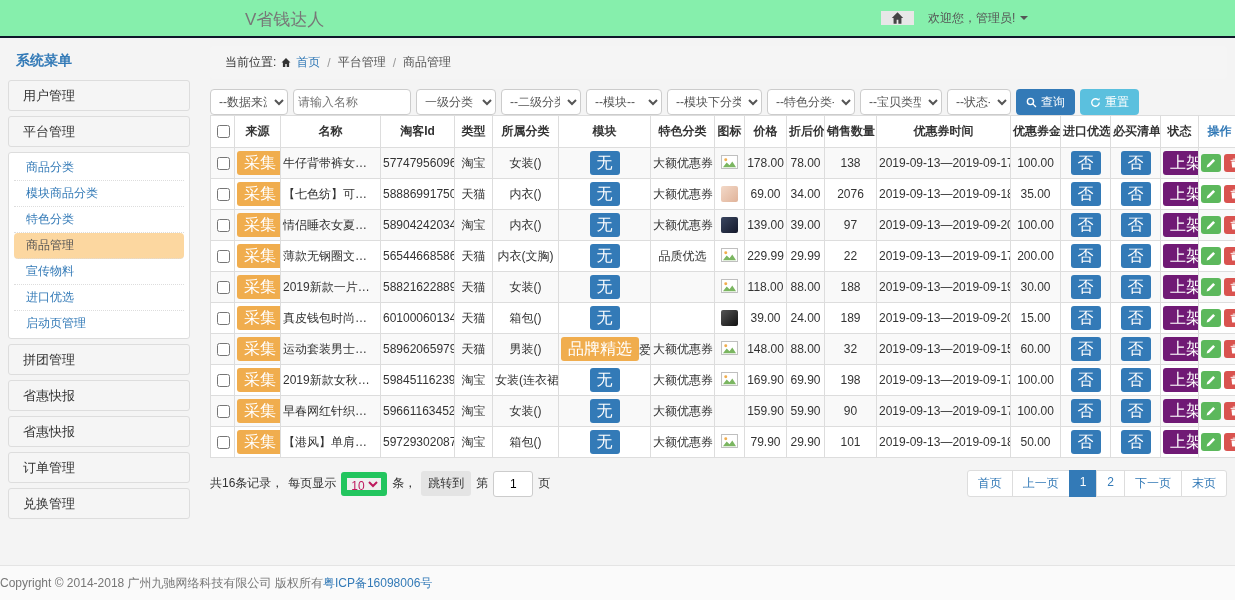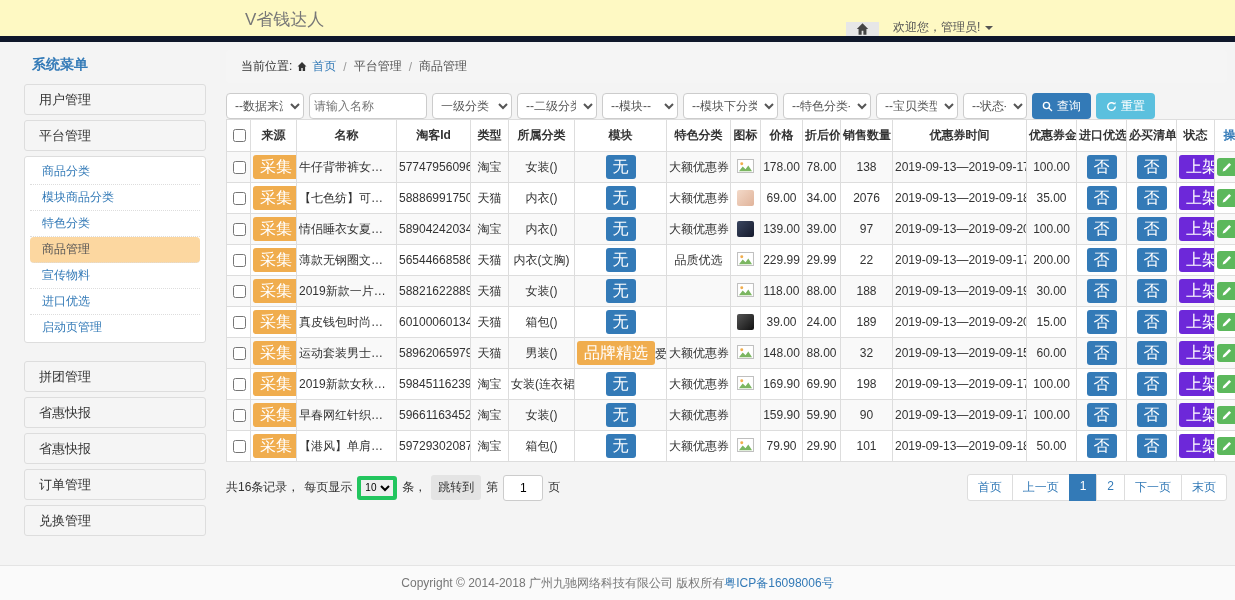--- a/index.html
+++ b/index.html
@@ -1,31 +1,31 @@
 <!DOCTYPE html>
 <html><head>
 <meta charset="utf-8">
 <style>
   html,body{margin:0;padding:0}
   body{width:1235px;height:600px;overflow:hidden;background:#f4f4f4;
        font-family:"Liberation Sans","DejaVu Sans",sans-serif;position:relative}
   
-  .topbar{position:relative;height:36px;background:#fef9c3;border-bottom:6px solid #0f172a}
+  .topbar{position:relative;height:36px;background:#86efac;border-bottom:2px solid #0f172a}
   .htitle{position:absolute;left:245px;top:8px;font-size:17px;color:#777}
-  .topright{position:absolute;left:846px;top:0;height:36px;display:flex;align-items:flex-end}
+  .topright{position:absolute;left:881px;top:0;height:36px;display:flex;align-items:center}
   .homebox{width:33px;background:#e7e7e7;display:flex;align-items:center;justify-content:center;cursor:pointer}
   .welcome{display:flex;align-items:center;padding:0 14px;font-size:12px;color:#555;cursor:pointer}
   .caret{display:inline-block;width:0;height:0;border-left:4px solid transparent;border-right:4px solid transparent;border-top:4px solid #555;margin-left:5px}
   
-  .wrap{display:flex;gap:20px;padding:8px 8px 0 24px;height:530px;box-sizing:border-box}
+  .wrap{display:flex;gap:20px;padding:8px 8px 0 8px;height:530px;box-sizing:border-box}
   
   .sidebar{width:182px;flex-shrink:0;overflow:hidden}
   .sb-title{color:#337ab7;font-weight:bold;font-size:14px;margin:6px 0 10px 8px}
   .sb-group{height:29px;line-height:29px;padding-left:14px;background:#f5f5f5;border:1px solid #ddd;border-radius:3px;margin-bottom:5px;font-size:13px;color:#333;cursor:pointer}
-  .sb-sub{background:#fff;border:1px solid #ddd;border-radius:3px;margin-bottom:18px;padding:2px 5px}
+  .sb-sub{background:#fff;border:1px solid #ddd;border-radius:3px;margin-bottom:5px;padding:2px 5px}
   .sb-link{display:block;height:25px;line-height:25px;padding-left:12px;font-size:12px;color:#337ab7;border-bottom:1px dotted #ddd;cursor:pointer;text-decoration:none}
   .sb-sub .sb-link:last-child{border-bottom:none}
   .sb-link.active{background:#fcd7a0;border-radius:4px;color:#555}
   
   .main{flex:1;min-width:0}
   .crumb{background:#f5f5f5;border-radius:4px;padding:8px 15px;font-size:12px;color:#333;margin-bottom:10px;display:flex;align-items:center;gap:4px}
   .crumb .lnk{color:#337ab7;text-decoration:none;cursor:pointer}
   .crumb .sep{color:#999;padding:0 3px}
   .crumb .lvl{color:#555}
   .filters{display:flex;gap:5px;align-items:center}
@@ -38,40 +38,40 @@
   .toolbar{display:flex;justify-content:flex-end;gap:5px;margin:13px 0 7px}
   .toolbar .btn{height:24px}
   
   table{width:100%;border-collapse:collapse;background:#fff;font-size:12px;color:#333;table-layout:fixed}
   th,td{border:1px solid #ddd;text-align:center;padding:3px 2px;height:19px;overflow:hidden;white-space:nowrap}
   th{font-weight:bold;padding:6px 2px;background:#fff}
   tbody tr:nth-child(odd){background:#f9f9f9}
   th.op{color:#337ab7}
   td.name{text-overflow:ellipsis}
   .b{display:inline-block;border-radius:3px;color:#fff;font-size:16px;padding:2px 7px;line-height:1.25}
-  .or{background:#f0ad4e}.bl{background:#337ab7}.gr{background:#6d28d9}
+  .or{background:#f0ad4e}.bl{background:#337ab7}.gr{background:#701a75}
   .icon-btn{display:inline-flex;align-items:center;justify-content:center;width:20px;height:18px;border:none;border-radius:3px;cursor:pointer;vertical-align:middle;padding:0}
   .ib-g{background:#5cb85c;margin-right:3px}.ib-r{background:#d9534f}
   .thumb{display:inline-block;width:17px;height:16px;border-radius:2px;vertical-align:middle}
   .tp1{background:linear-gradient(135deg,#f3d9c8,#e0b39a)}
   .tp2{background:linear-gradient(135deg,#3a4660,#14192b)}
   .tp3{background:linear-gradient(135deg,#555,#111)}
   
   .pgrow{display:flex;justify-content:space-between;align-items:center;margin-top:12px;font-size:12px;color:#333}
   .pgleft{display:flex;align-items:center;gap:5px}
-  .pp{height:24px;border:4px solid #22c55e;border-radius:3px;font-size:10px;color:#000000}
+  .pp{height:24px;border:6px solid #22c55e;border-radius:3px;font-size:12px;color:#be185d}
   .jumpchip{background:#e4e4e4;border-radius:3px;padding:4px 7px;cursor:pointer}
   .jumpin{width:34px;height:22px;border:1px solid #ccc;border-radius:3px;font-size:12px;text-align:center}
   .pager{display:inline-flex}
   .pg{border:1px solid #ddd;background:#fff;color:#337ab7;padding:4px 10px;margin-left:-1px;cursor:pointer;font-size:12px}
   .pg:first-child{border-radius:3px 0 0 3px;margin-left:0}
   .pg:last-child{border-radius:0 3px 3px 0}
   .pg.active{background:#337ab7;border-color:#337ab7;color:#fff}
   
-  .footer{position:absolute;left:0;bottom:0;width:100%;height:34px;background:#fafafa;border-top:1px solid #e4e4e4;text-align:center;line-height:34px;font-size:12px;color:#777}
+  .footer{position:absolute;left:0;bottom:0;width:100%;height:34px;background:#fafafa;border-top:1px solid #e4e4e4;text-align:left;line-height:34px;font-size:12px;color:#777}
   .footer a{color:#337ab7;text-decoration:none;cursor:pointer}
 </style>
 </head>
 <body>
 
 <div class="topbar">
   <div class="htitle">V省钱达人</div>
   <div class="topright">
     <div class="homebox">
       <svg width="15" height="14" viewBox="0 0 16 16">

